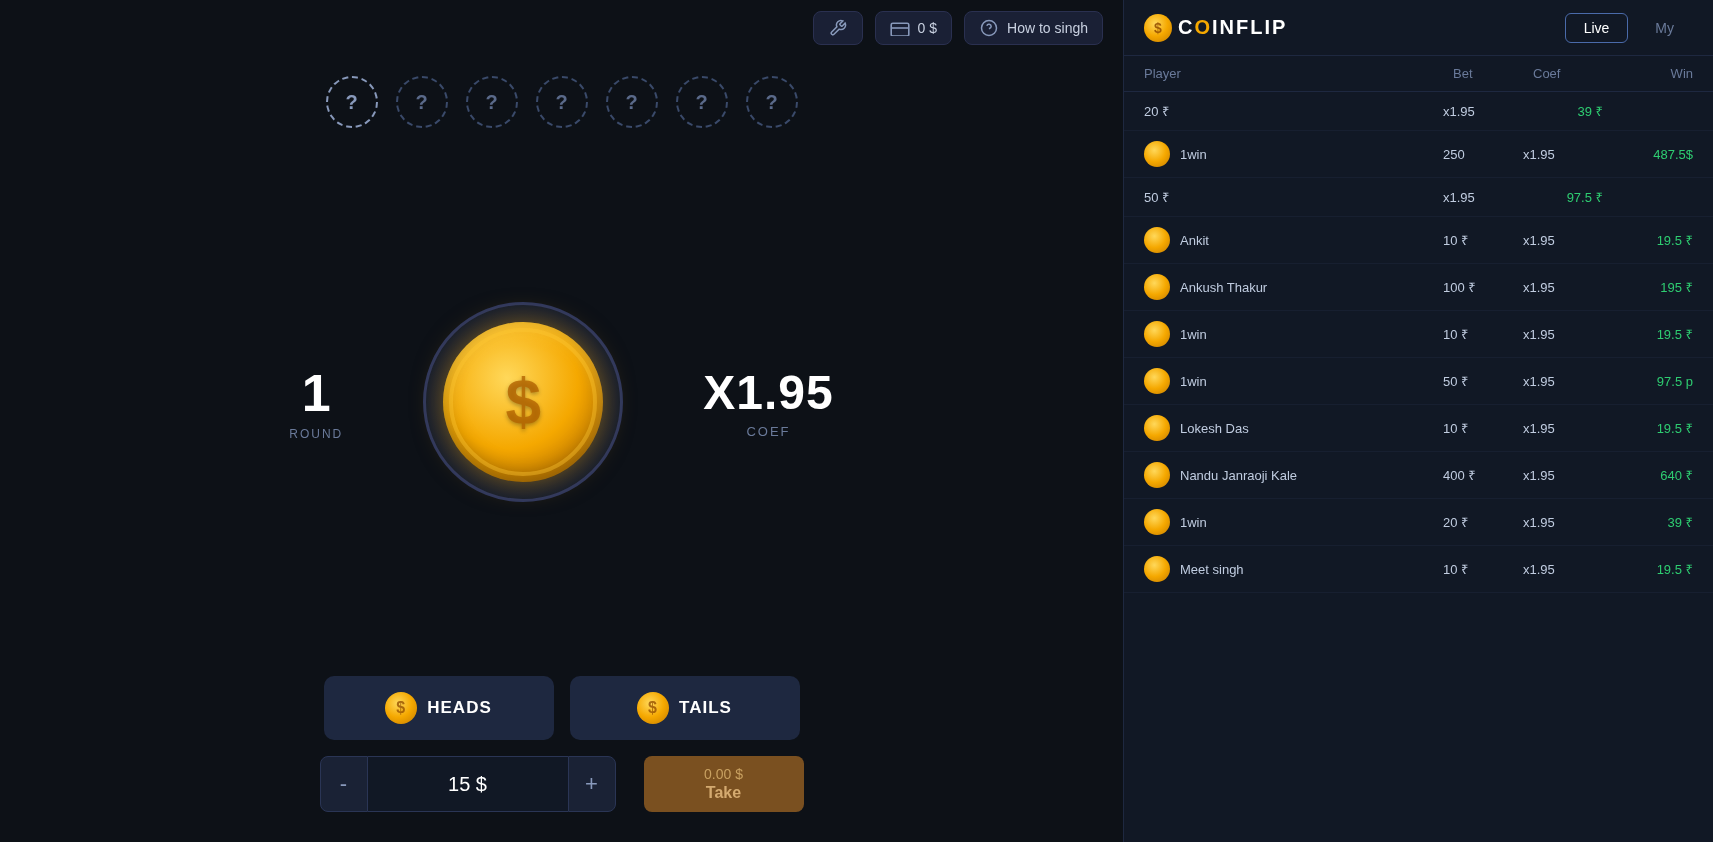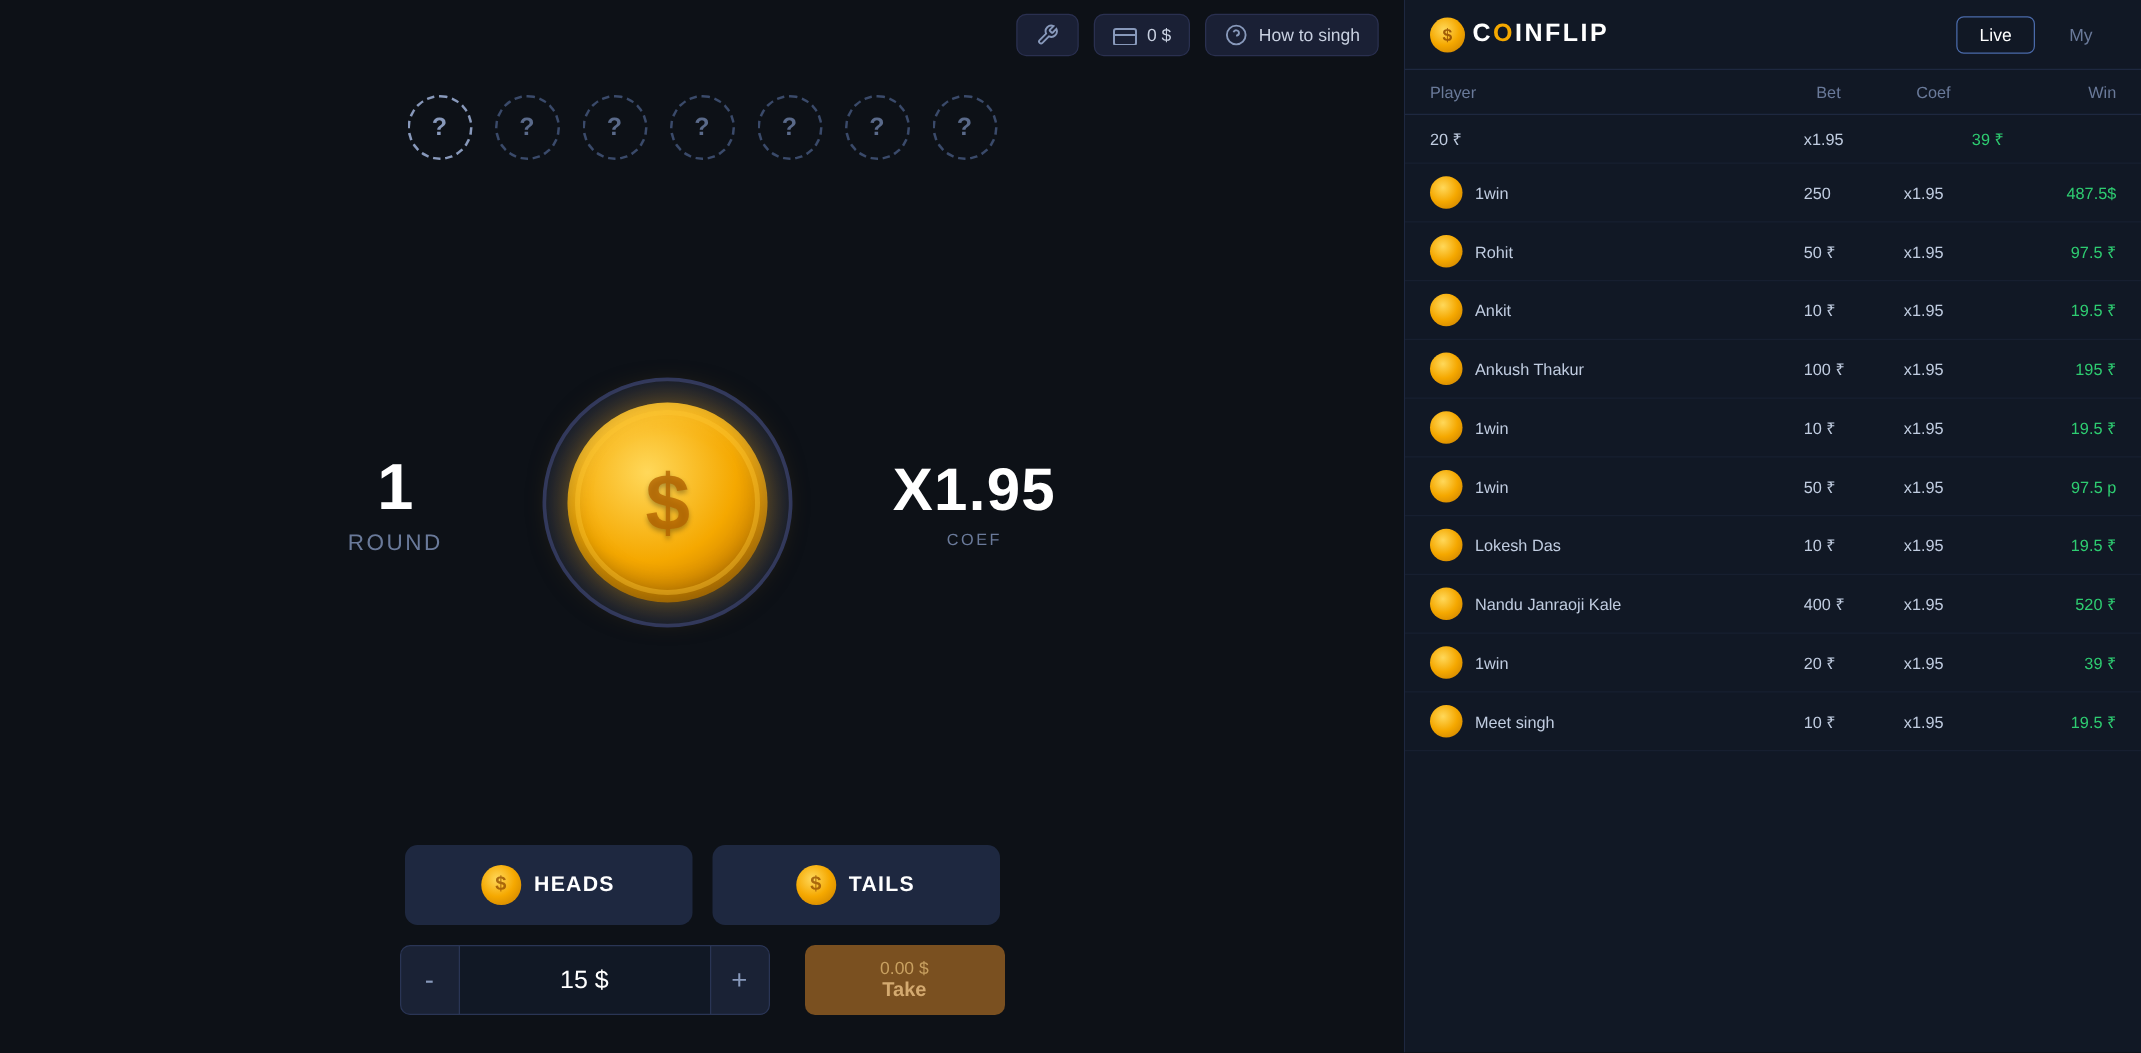--- a/index.html
+++ b/index.html
@@ -96,21 +96,21 @@
       color: #fff;
     }
 
     .round-number {
       font-size: 52px;
       font-weight: bold;
       color: #ffffff;
     }
 
     .round-label {
-      font-size: 18px;
+      font-size: 12px;
       color: #6a7a9a;
       letter-spacing: 2px;
       margin-top: 4px;
     }
 
     
     .coin-container {
       width: 200px;
       height: 200px;
       border-radius: 50%;
@@ -556,24 +556,20 @@
       <div class="table-row">
     <div class="player-cell">
       <div class="player-avatar"></div>
       <span class="player-name">1win</span>
     </div>
     <div class="bet-cell">250</div>
     <div class="coef-cell">x1.95</div>
     <div class="win-cell" style="color:#2ecc71">487.5$</div>
   </div>
       <div class="table-row">
-    <div class="player-cell">
-      <div class="player-avatar"></div>
-      <span class="player-name">Rohit</span>
-    </div>
     <div class="bet-cell">50 ₹</div>
     <div class="coef-cell">x1.95</div>
     <div class="win-cell" style="color:#2ecc71">97.5 ₹</div>
   </div>
       <div class="table-row">
     <div class="player-cell">
       <div class="player-avatar"></div>
       <span class="player-name">Ankit</span>
     </div>
     <div class="bet-cell">10 ₹</div>
@@ -616,21 +612,21 @@
     <div class="coef-cell">x1.95</div>
     <div class="win-cell" style="color:#2ecc71">19.5 ₹</div>
   </div>
       <div class="table-row">
     <div class="player-cell">
       <div class="player-avatar"></div>
       <span class="player-name">Nandu Janraoji Kale</span>
     </div>
     <div class="bet-cell">400 ₹</div>
     <div class="coef-cell">x1.95</div>
-    <div class="win-cell" style="color:#2ecc71">520 ₹</div>
+    <div class="win-cell" style="color:#2ecc71">640 ₹</div>
   </div>
       <div class="table-row">
     <div class="player-cell">
       <div class="player-avatar"></div>
       <span class="player-name">1win</span>
     </div>
     <div class="bet-cell">20 ₹</div>
     <div class="coef-cell">x1.95</div>
     <div class="win-cell" style="color:#2ecc71">39 ₹</div>
   </div>

